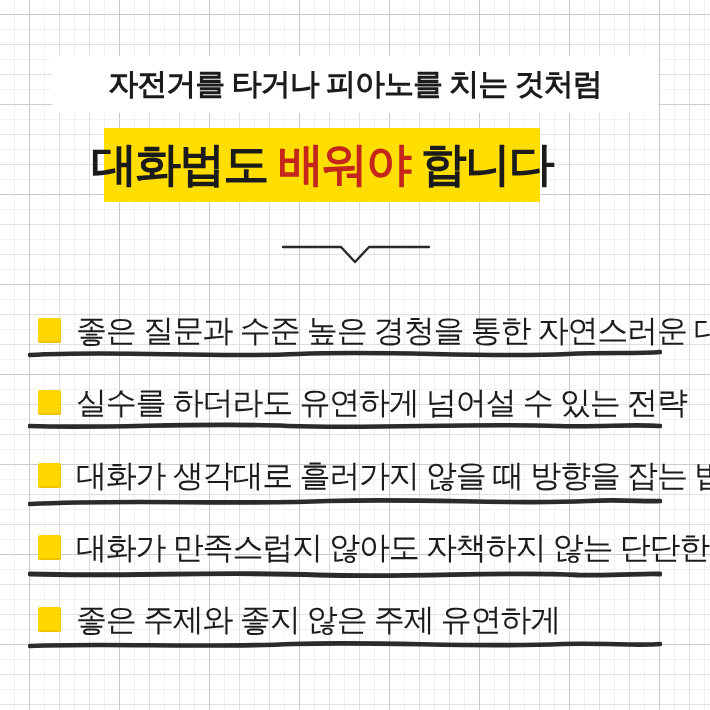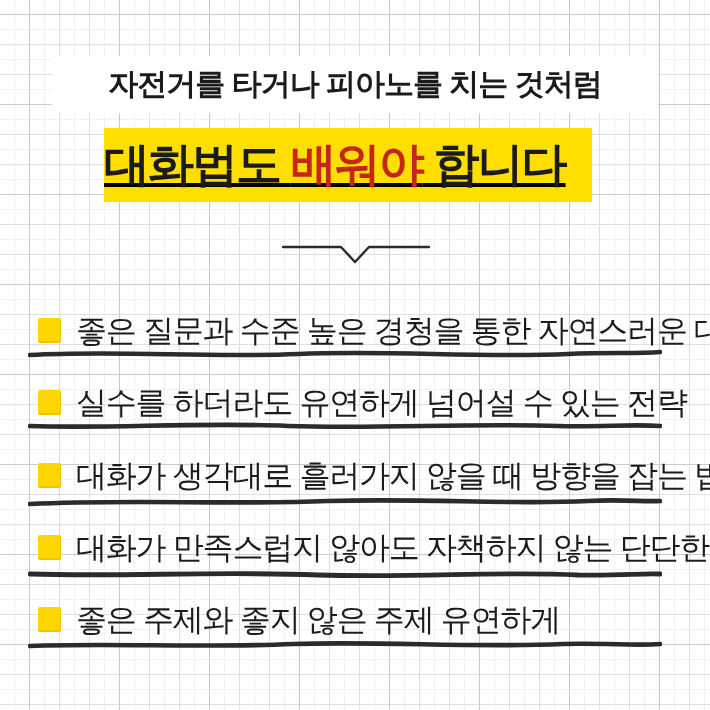--- a/index.html
+++ b/index.html
@@ -21,23 +21,23 @@
   }
   .headline-band{
     position:absolute;left:52px;top:56px;width:606px;height:57px;
     background:#ffffff;
     display:flex;align-items:center;justify-content:center;
   }
   .headline-band .txt{
     font-size:30px;font-weight:600;color:#1b1b1b;letter-spacing:-1px;white-space:nowrap;
   }
   .title-box{
-    position:absolute;left:104px;top:128px;width:488px;height:74px;
+    position:absolute;left:104px;top:128px;width:436px;height:74px;
     background:#FFDE00;
-    display:flex;align-items:center;text-decoration:underline;
+    display:flex;align-items:center;justify-content:center;
   }
   .title-box .txt{
     font-size:46px;font-weight:800;color:#1b1b1b;letter-spacing:-2px;white-space:nowrap;
   }
   .title-box .hl{color:#C4261B;}
   .divider{
     position:absolute;left:282px;top:242px;width:148px;height:24px;
   }
   .row{
     position:absolute;left:38px;display:flex;align-items:flex-start;

